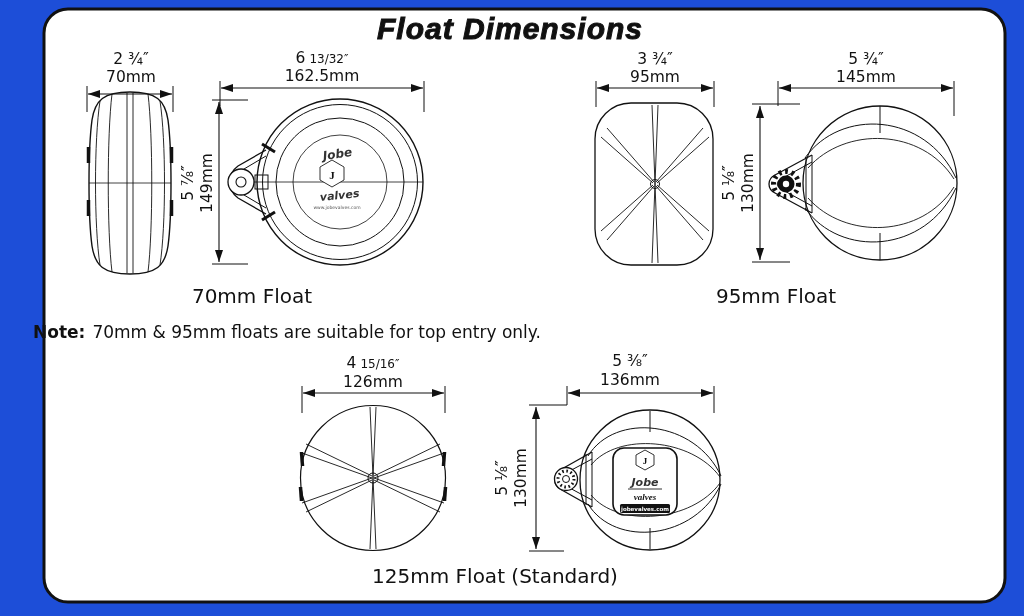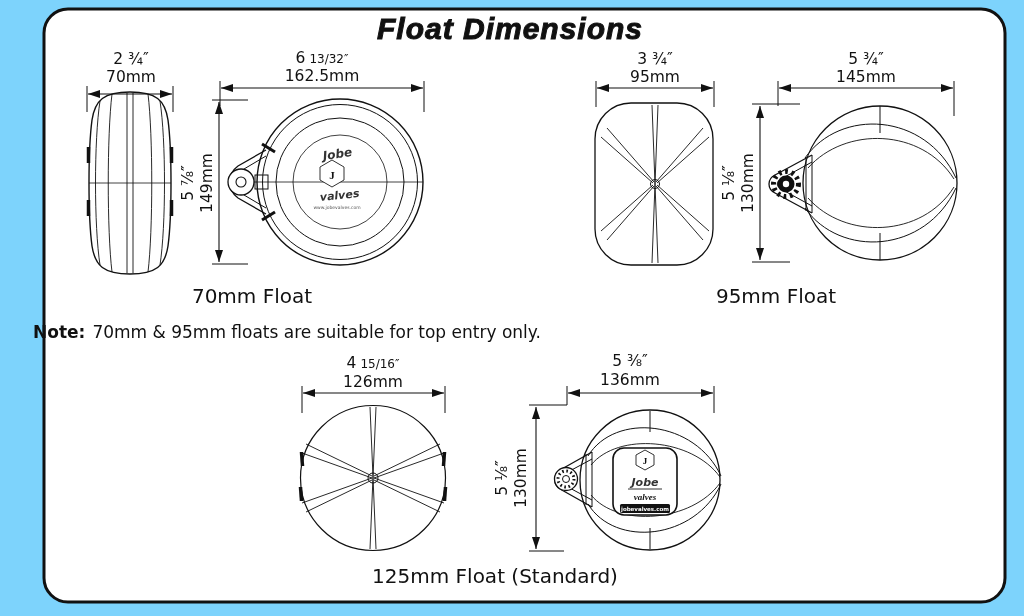--- a/index.html
+++ b/index.html
@@ -1,16 +1,16 @@
 <!DOCTYPE html>
 <html><head>
 <meta charset="utf-8">
 <style>
   html,body{margin:0;padding:0;background:#fff;}
-  #stage{position:relative;width:1024px;height:616px;background:#7dd3fc;overflow:hidden;}
+  #stage{position:relative;width:1024px;height:616px;background:#1d4ed8;overflow:hidden;}
   svg{position:absolute;left:0;top:0;}
   text{fill:#111;}
   .dim{font:15.5px "DejaVu Sans", sans-serif;}
   .dimfrac{font-size:12px;}
   .flabel{font:20px "DejaVu Sans", sans-serif;}
   .note{font:17px "DejaVu Sans", sans-serif;}
   .title{font:bold italic 30px "Liberation Sans", sans-serif;letter-spacing:1px;}
   .brand{font:italic bold 12px "DejaVu Sans", sans-serif;fill:#333;}
   .brandsm{font:italic bold 11px "DejaVu Sans", sans-serif;fill:#333;}
   .sitetext{font:4.5px "DejaVu Sans", sans-serif;fill:#555;}

